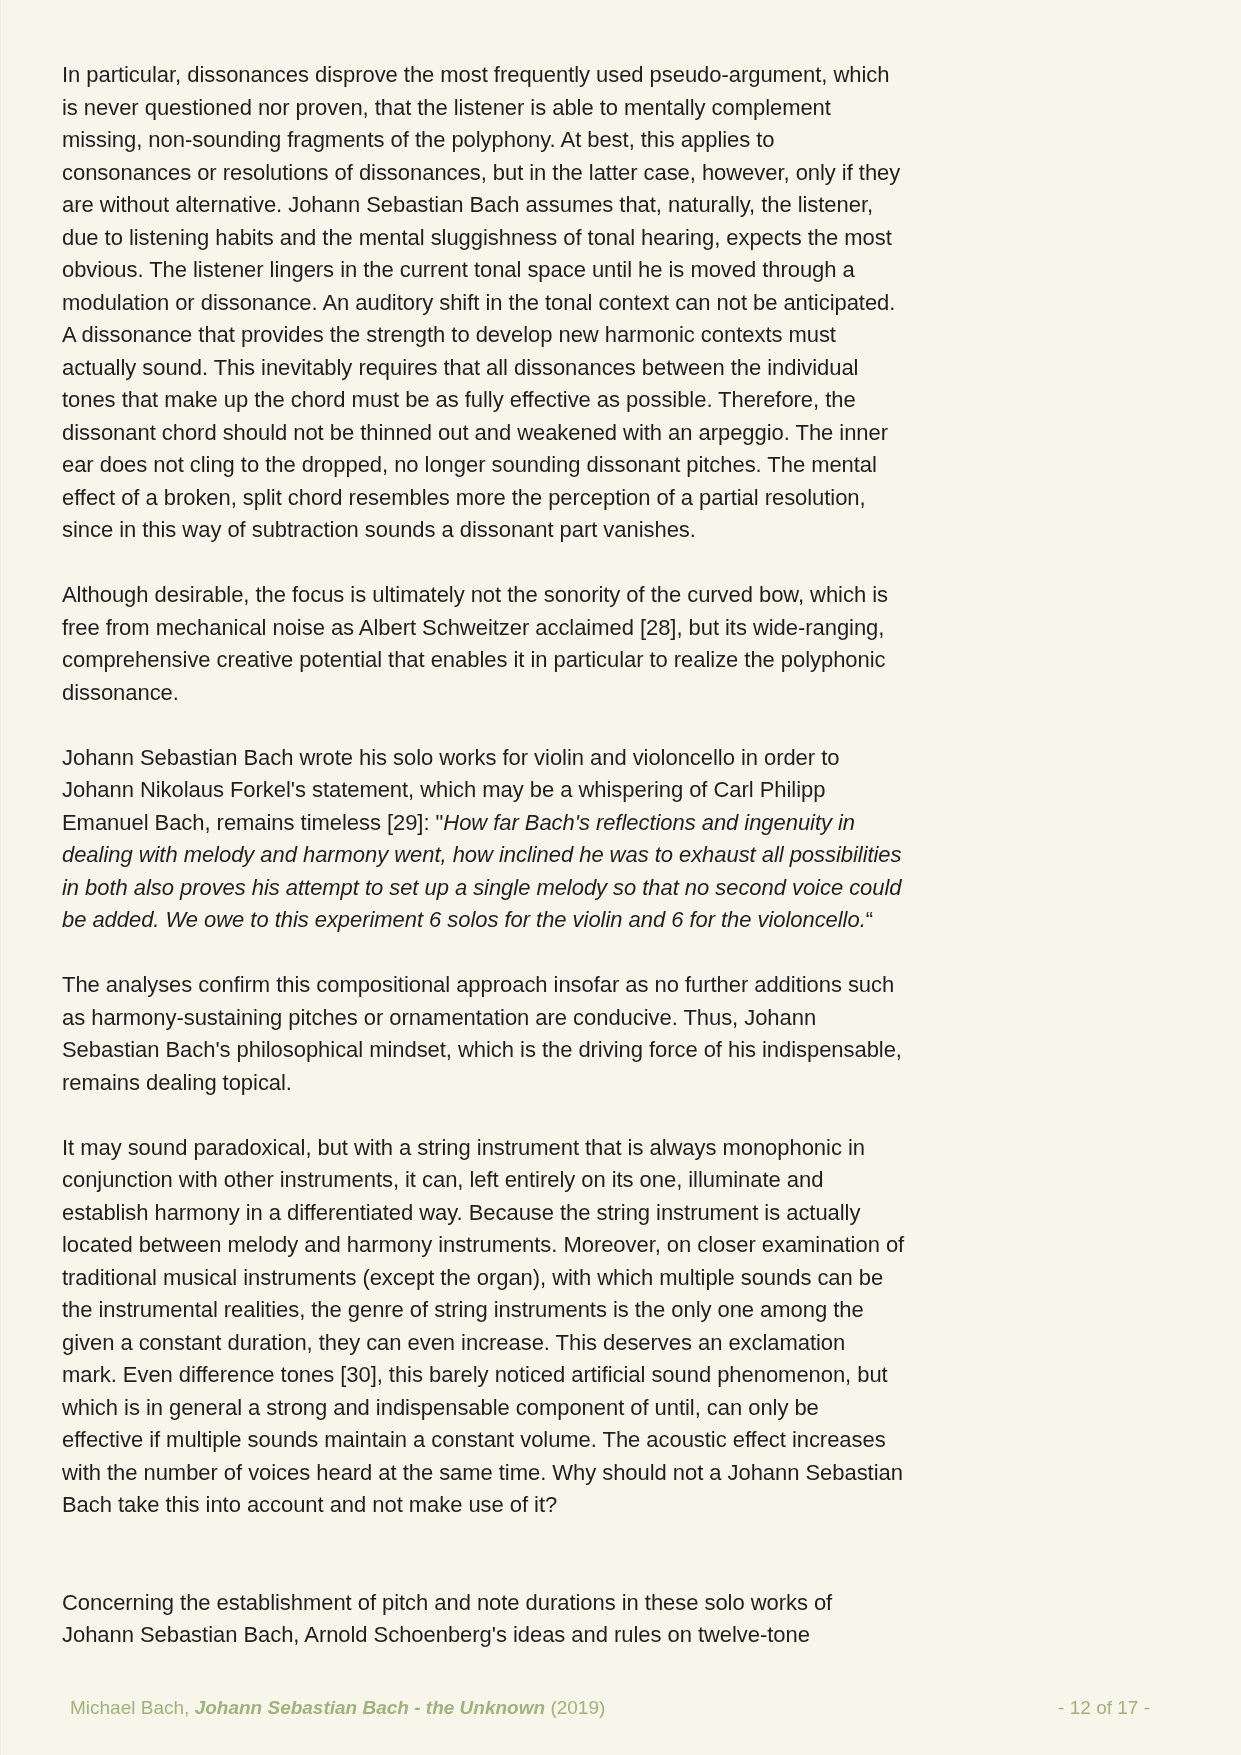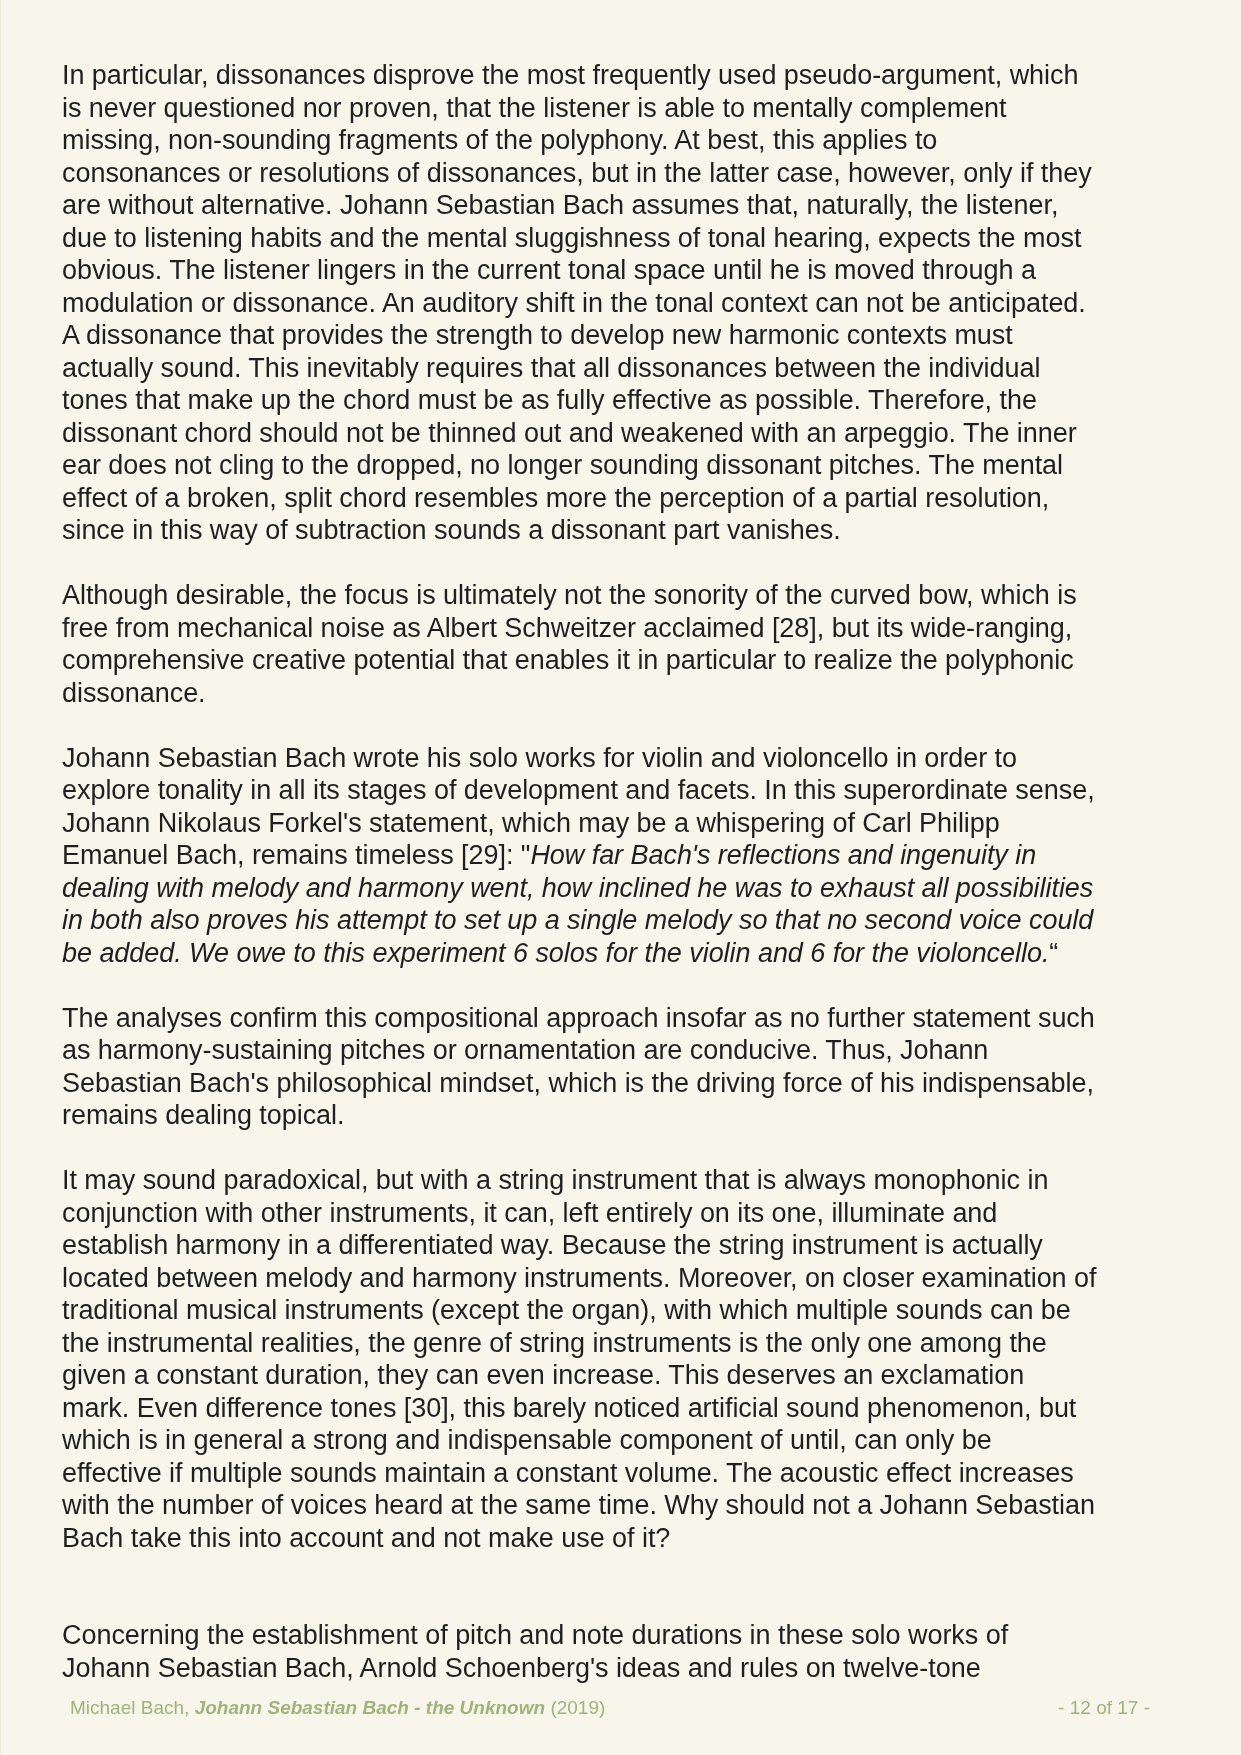--- a/index.html
+++ b/index.html
@@ -24,21 +24,21 @@
     border-left: 1px solid #efecd9;
   }
   .content {
     position: absolute;
     left: 61px;
     top: 59px;
     width: 1140px;
   }
   .para {
     margin: 0;
-    font-size: 27px;
+    font-size: 22px;
     line-height: 32.5px;
     letter-spacing: -0.05px;
   }
   .para .line {
     display: block;
     white-space: nowrap;
   }
   .gap { height: 32.5px; }
   .gap-lg { height: 65px; }
   em.quote { font-style: italic; }
@@ -89,31 +89,30 @@
     <p class="para">
       <span class="line">Although desirable, the focus is ultimately not the sonority of the curved bow, which is</span>
       <span class="line">free from mechanical noise as Albert Schweitzer acclaimed [28], but its wide-ranging,</span>
       <span class="line">comprehensive creative potential that enables it in particular to realize the polyphonic</span>
       <span class="line">dissonance.</span>
     </p>
     <div class="gap"></div>
 
     <p class="para">
       <span class="line">Johann Sebastian Bach wrote his solo works for violin and violoncello in order to</span>
-      <span class="line">explore tonality in all its stages of development and facets. In this superordinate sense,</span>
       <span class="line">Johann Nikolaus Forkel's statement, which may be a whispering of Carl Philipp</span>
       <span class="line"><span>Emanuel Bach, remains timeless [29]: "</span><em class="quote">How far Bach's reflections and ingenuity in</em></span>
       <span class="line"><em class="quote">dealing with melody and harmony went, how inclined he was to exhaust all possibilities</em></span>
       <span class="line"><em class="quote">in both also proves his attempt to set up a single melody so that no second voice could</em></span>
       <span class="line"><em class="quote">be added. We owe to this experiment 6 solos for the violin and 6 for the violoncello.</em><span>“</span></span>
     </p>
     <div class="gap"></div>
 
     <p class="para">
-      <span class="line">The analyses confirm this compositional approach insofar as no further statement such</span>
+      <span class="line">The analyses confirm this compositional approach insofar as no further additions such</span>
       <span class="line">as harmony-sustaining pitches or ornamentation are conducive. Thus, Johann</span>
       <span class="line">Sebastian Bach's philosophical mindset, which is the driving force of his indispensable,</span>
       <span class="line">remains dealing topical.</span>
     </p>
     <div class="gap"></div>
 
     <p class="para">
       <span class="line">It may sound paradoxical, but with a string instrument that is always monophonic in</span>
       <span class="line">conjunction with other instruments, it can, left entirely on its one, illuminate and</span>
       <span class="line">establish harmony in a differentiated way. Because the string instrument is actually</span>

